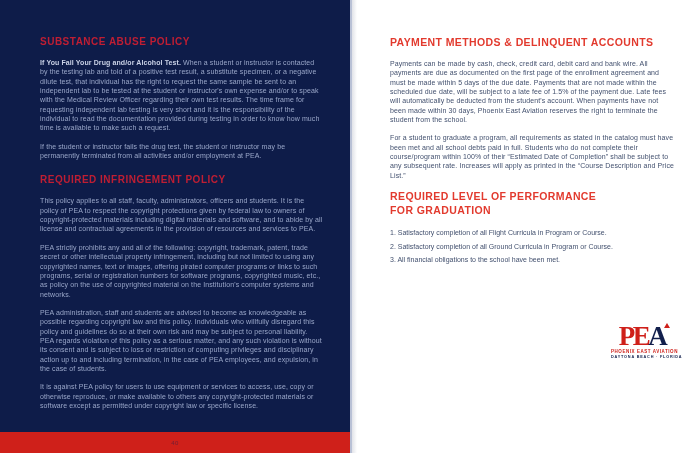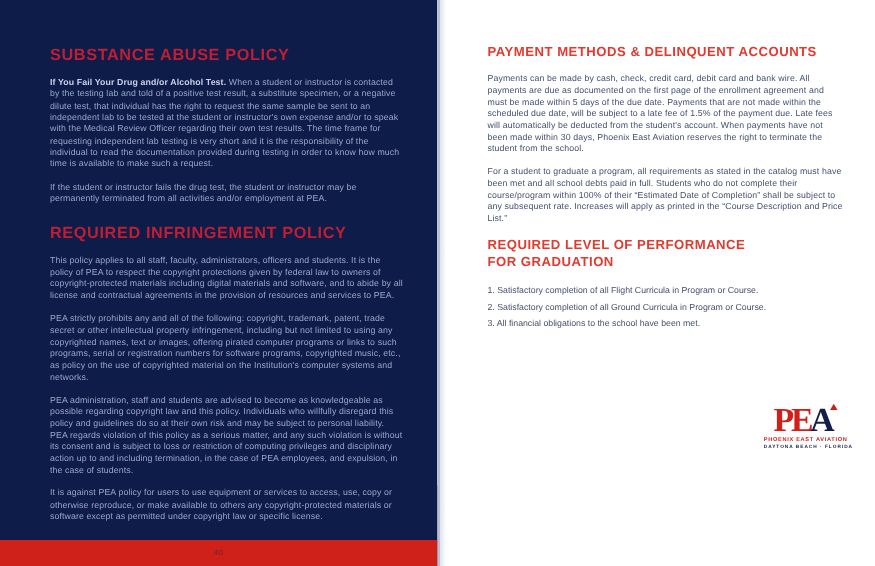--- a/index.html
+++ b/index.html
@@ -6,21 +6,21 @@
     --navy:#0e1c49; --red-bar:#cf201a; --red-head-left:#bf1e33; --red-head-right:#e23a2e;
     --body-light:#9aa7c9; --body-dark:#42506e; --spine:#b9c1d6;
   }
   html,body{margin:0;padding:0;}
   body{width:700px;height:453px;overflow:hidden;font-family:"Liberation Sans",sans-serif;background:#fff;}
   .spread{position:relative;width:700px;height:453px;}
 
   
   .page-left{position:absolute;left:0;top:0;width:350px;height:453px;background:var(--navy);}
   .page-left .content{position:absolute;left:40px;top:36px;width:283px;}
-  .h-left{margin:0 0 11px 0;font-size:13px;font-weight:bold;letter-spacing:.5px;color:var(--red-head-left);}
+  .h-left{margin:0 0 11px 0;font-size:10px;font-weight:bold;letter-spacing:.5px;color:var(--red-head-left);}
   .h-left.second{margin-top:14px;}
   .page-left p{margin:0 0 9px 0;font-size:7px;line-height:9.35px;letter-spacing:.1px;color:var(--body-light);}
   .lead-bold{font-weight:bold;color:#c9d1e6;}
 
   
   .page-right{position:absolute;left:350px;top:0;width:350px;height:388px;background:#ffffff;}
   .page-right .content{position:absolute;left:40px;top:36px;width:284px;}
   .h-right{margin:0 0 11px 0;font-size:10.5px;font-weight:bold;letter-spacing:.4px;color:var(--red-head-right);}
   .h-right.second{width:215px;line-height:1.35;}
   .page-right p{margin:0 0 9px 0;font-size:7px;line-height:9.35px;letter-spacing:.1px;color:var(--body-dark);}

